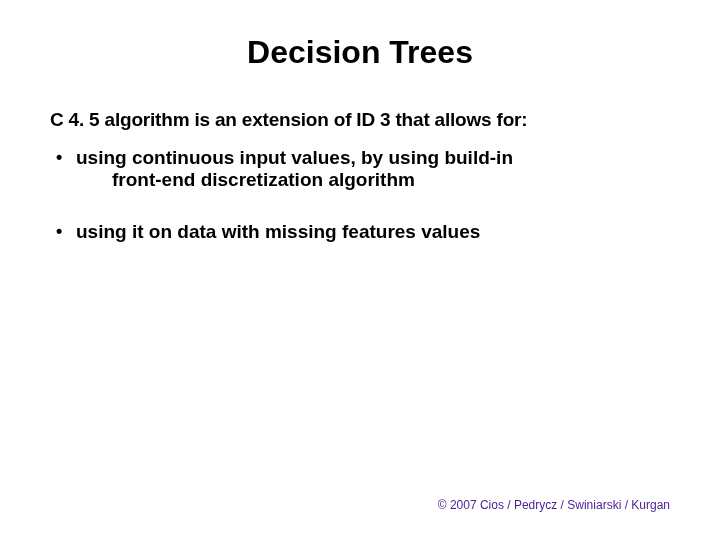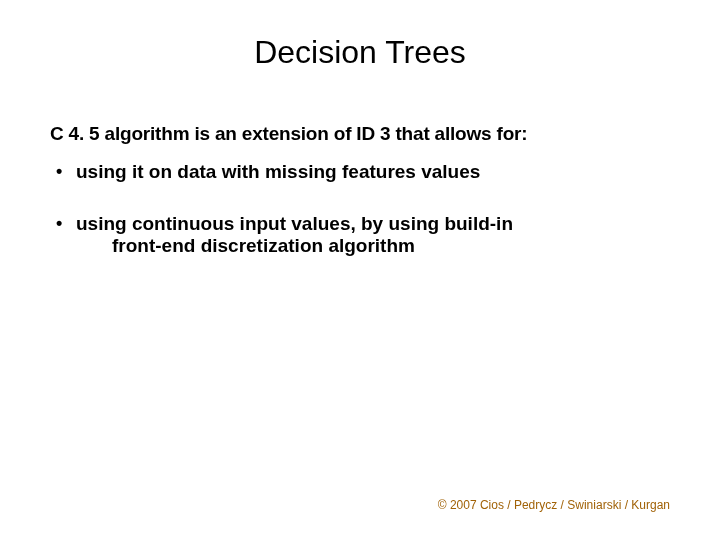--- a/index.html
+++ b/index.html
@@ -11,23 +11,23 @@
       width: 720px;
       height: 540px;
       background: #ffffff;
       font-family: Arial, Helvetica, sans-serif;
       color: #000000;
       position: relative;
       padding: 30px 50px;
     }
     .title {
       font-size: 32px;
-      font-weight: normal;
+      font-weight: bold;
       text-align: center;
-      margin-bottom: 52px;
+      margin-bottom: 38px;
       margin-top: 4px;
     }
     .intro {
       font-size: 19px;
       font-weight: bold;
       margin-bottom: 16px;
       letter-spacing: -0.2px;
     }
     .bullet-list {
       list-style: none;
@@ -54,33 +54,33 @@
     .bullet-indent {
       display: block;
       padding-left: 36px;
     }
     .footer {
       position: absolute;
       bottom: 28px;
       right: 50px;
       font-size: 12px;
       font-weight: normal;
-      color: #a16207;
+      color: #4c1d95;
     }
   </style>
 </head>
 <body>
 
 <h1 class="title">Decision Trees</h1>
 
 <p class="intro">C 4. 5 algorithm is an extension of ID 3 that allows for:</p>
 
 <ul class="bullet-list">
   <li class="bullet-item">
-    <span class="bullet-text-wrap">using it on data with missing features values</span>
+    <span class="bullet-text-wrap">using continuous input values, by using build-in</span>
+    <span class="bullet-indent">front-end discretization algorithm</span>
   </li>
   <li class="bullet-item">
-    <span class="bullet-text-wrap">using continuous input values, by using build-in</span>
-    <span class="bullet-indent">front-end discretization algorithm</span>
+    <span class="bullet-text-wrap">using it on data with missing features values</span>
   </li>
 </ul>
 
 <div class="footer">© 2007 Cios / Pedrycz / Swiniarski / Kurgan</div>
 
 </body></html>

